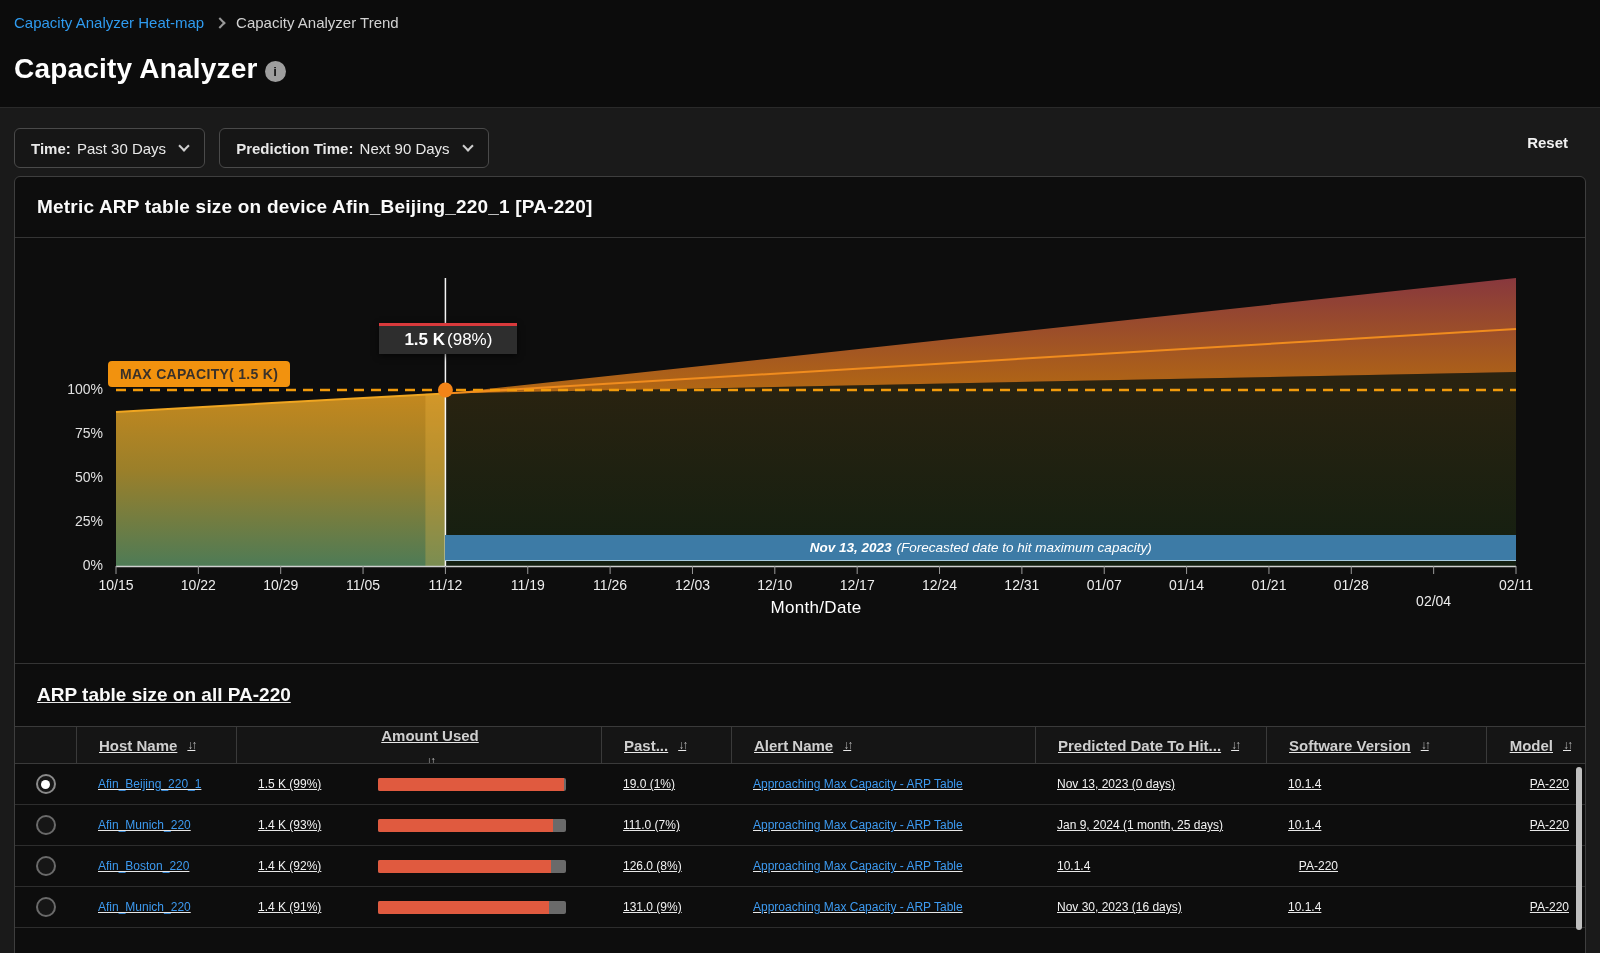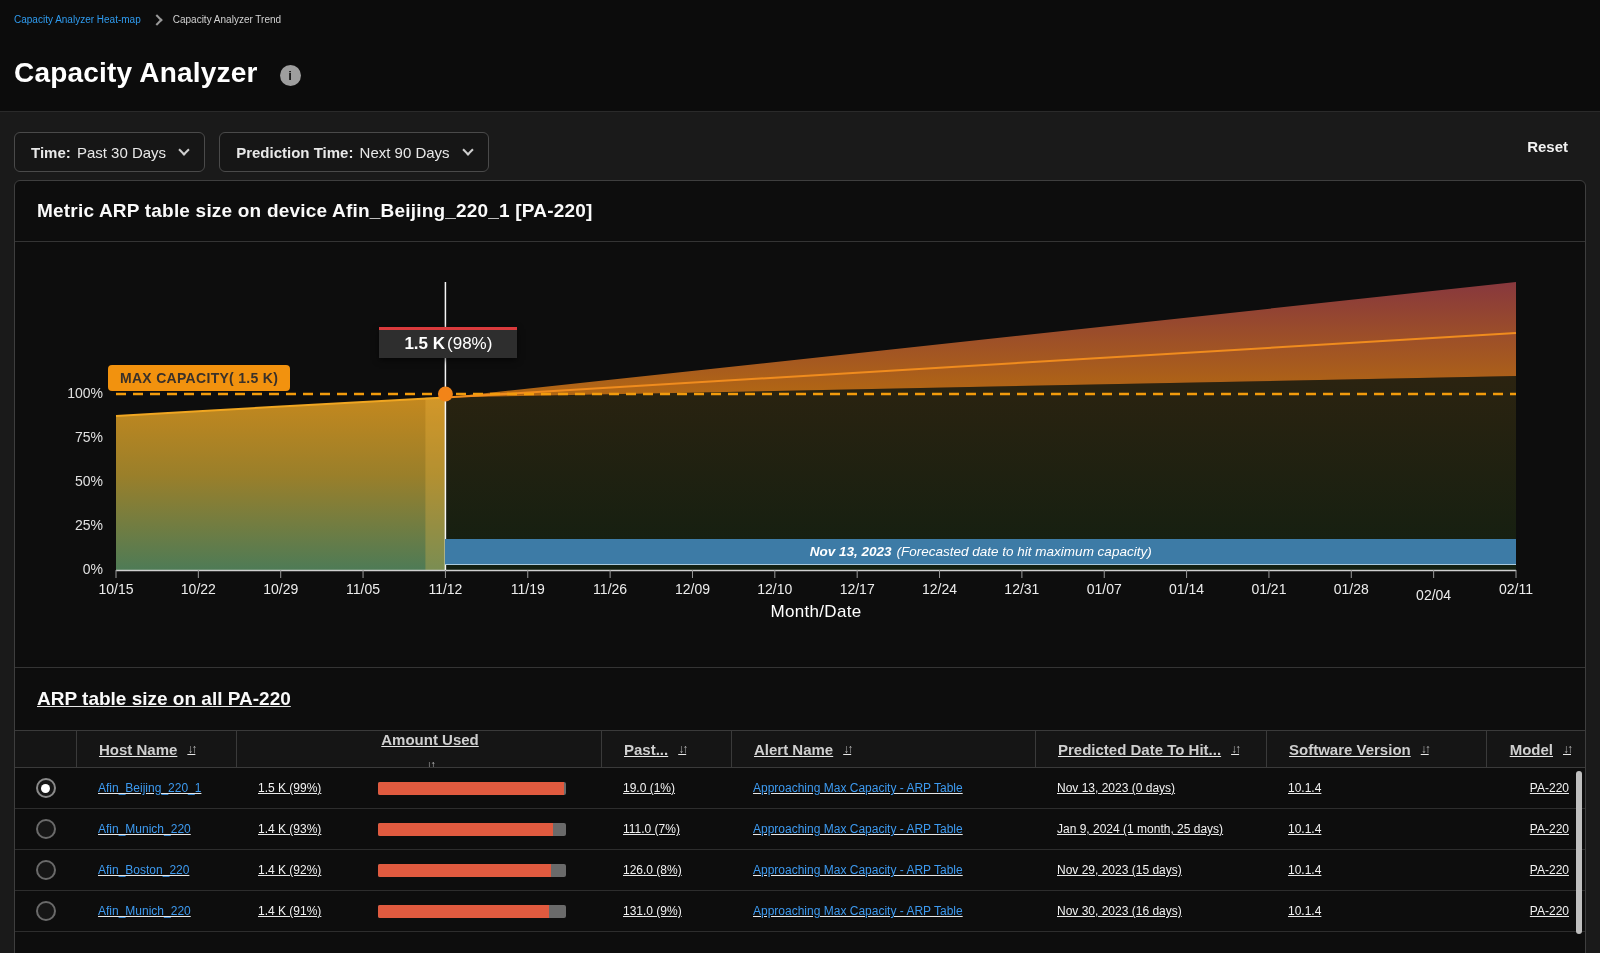--- a/index.html
+++ b/index.html
@@ -2,26 +2,26 @@
 <html><head>
 <meta charset="utf-8">
 <style>
   * { margin:0; padding:0; box-sizing:border-box; }
   html,body { width:1600px; height:953px; overflow:hidden; background:#1a1a1a;
     font-family:"Liberation Sans", sans-serif; color:#e8e8e8; }
   .page { position:relative; width:1600px; height:953px; }
 
   
   .topbar { background:#0c0c0c; padding:14px 14px 22px 14px; border-bottom:1px solid #2a2a2a; }
-  .breadcrumb { display:flex; align-items:center; gap:10px; font-size:10px; }
+  .breadcrumb { display:flex; align-items:center; gap:10px; font-size:15px; }
   .bc-link { color:#2f9bef; cursor:pointer; }
   .bc-sep { width:8px; height:8px; border-right:2.5px solid #9a9a9a; border-bottom:2.5px solid #9a9a9a;
     transform:rotate(-45deg); margin:0 2px; }
   .bc-current { color:#d2d2d2; }
-  .title-row { display:flex; align-items:center; gap:22px; margin-top:32px; }
+  .title-row { display:flex; align-items:center; gap:7px; margin-top:22px; }
   .page-title { font-size:28px; font-weight:700; color:#fff; letter-spacing:.2px; }
   .info-icon { width:21px; height:21px; border-radius:50%; background:#9e9e9e; color:#141414;
     font-weight:700; font-size:13px; display:flex; align-items:center; justify-content:center; margin-top:4px; }
 
   
   .filterbar { display:flex; align-items:center; gap:14px; padding:14px; height:68px; }
   .filter-btn { display:flex; align-items:center; gap:10px; height:40px; padding:0 16px;
     background:#161616; border:1px solid #4a4a4a; border-radius:6px; font-size:15px; color:#e8e8e8; cursor:pointer;margin-top:12px; }
   .filter-btn b { font-weight:700; margin-right:2px; }
   .chev { width:8px; height:8px; border-right:2px solid #cfcfcf; border-bottom:2px solid #cfcfcf;
@@ -166,30 +166,30 @@
             <div class="ylab" style="left: 28px; top: 143px;">100%</div>
           </div>
         <div id="xlabels">
             <div class="xlab" style="left: 61px; top: 339px;">10/15</div>
             <div class="xlab" style="left: 143.353px; top: 339px;">10/22</div>
             <div class="xlab" style="left: 225.706px; top: 339px;">10/29</div>
             <div class="xlab" style="left: 308.059px; top: 339px;">11/05</div>
             <div class="xlab" style="left: 390.412px; top: 339px;">11/12</div>
             <div class="xlab" style="left: 472.765px; top: 339px;">11/19</div>
             <div class="xlab" style="left: 555.118px; top: 339px;">11/26</div>
-            <div class="xlab" style="left: 637.471px; top: 339px;">12/09</div>
+            <div class="xlab" style="left: 637.471px; top: 339px;">12/03</div>
             <div class="xlab" style="left: 719.824px; top: 339px;">12/10</div>
             <div class="xlab" style="left: 802.176px; top: 339px;">12/17</div>
             <div class="xlab" style="left: 884.529px; top: 339px;">12/24</div>
             <div class="xlab" style="left: 966.882px; top: 339px;">12/31</div>
             <div class="xlab" style="left: 1049.24px; top: 339px;">01/07</div>
             <div class="xlab" style="left: 1131.59px; top: 339px;">01/14</div>
             <div class="xlab" style="left: 1213.94px; top: 339px;">01/21</div>
             <div class="xlab" style="left: 1296.29px; top: 339px;">01/28</div>
-            <div class="xlab" style="left: 1378.65px; top: 345px;">02/04</div>
+            <div class="xlab" style="left: 1378.65px; top: 355px;">02/04</div>
             <div class="xlab" style="left: 1461px; top: 339px;">02/11</div>
           </div>
         <div class="xaxis-title" id="xaxisTitle" style="left: 741px; top: 360px; width: 120px; text-align: center;">Month/Date</div>
         <div class="max-badge" id="maxBadge" style="left: 93px; top: 123px;">MAX CAPACITY( 1.5 K)</div>
         <div class="chart-tooltip" id="tooltip" style="left: 364.412px; top: 85px;">
           <span class="v">1.5 K</span>
           <span>(98%)</span>
         </div>
         <div class="forecast-band" id="fband" style="left: 430.412px; width: 1070.59px; top: 297px;">
           <span class="d">Nov 13, 2023</span>
@@ -284,21 +284,20 @@
             <div class="td " style="width: 365px;">
               <span>1.4 K (92%)</span>
               <div class="bar-track">
                 <div class="bar-fill" style="width: 92%;"></div>
               </div>
             </div>
             <div class="td " style="width: 130px;">126.0 (8%)</div>
             <div class="td " style="width: 304px;">
               <span class="link">Approaching Max Capacity - ARP Table</span>
             </div>
-            <div class="td " style="width: 231px;">Nov 29, 2023 (15 days)</div>
             <div class="td " style="width: 220px;">10.1.4</div>
             <div class="td right" style="width: 99px;">PA-220</div>
           </div>
           <div class="trow">
             <div class="td radio-cell" style="width: 61px;">
               <div class="radio"></div>
             </div>
             <div class="td " style="width: 160px;">
               <span class="link">Afin_Munich_220</span>
             </div>

